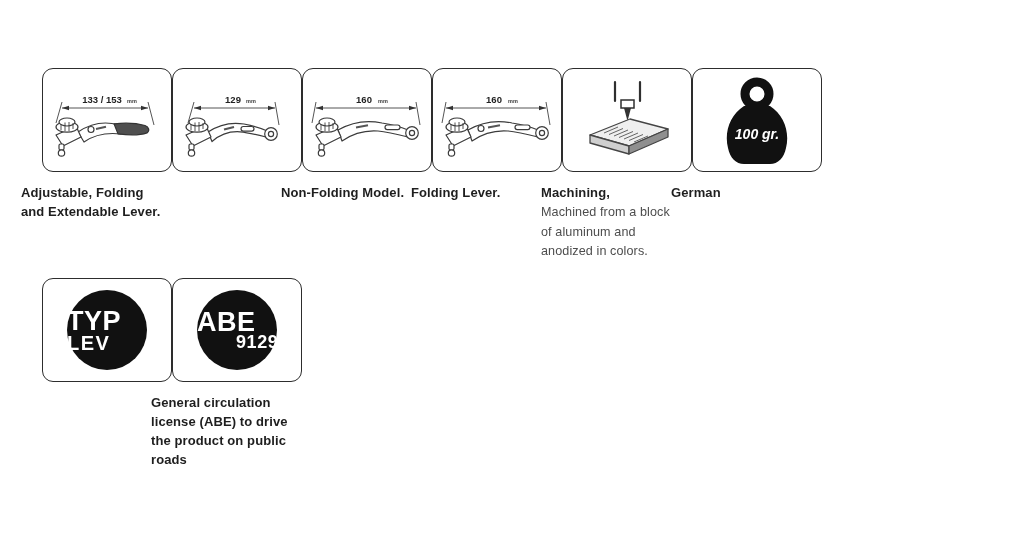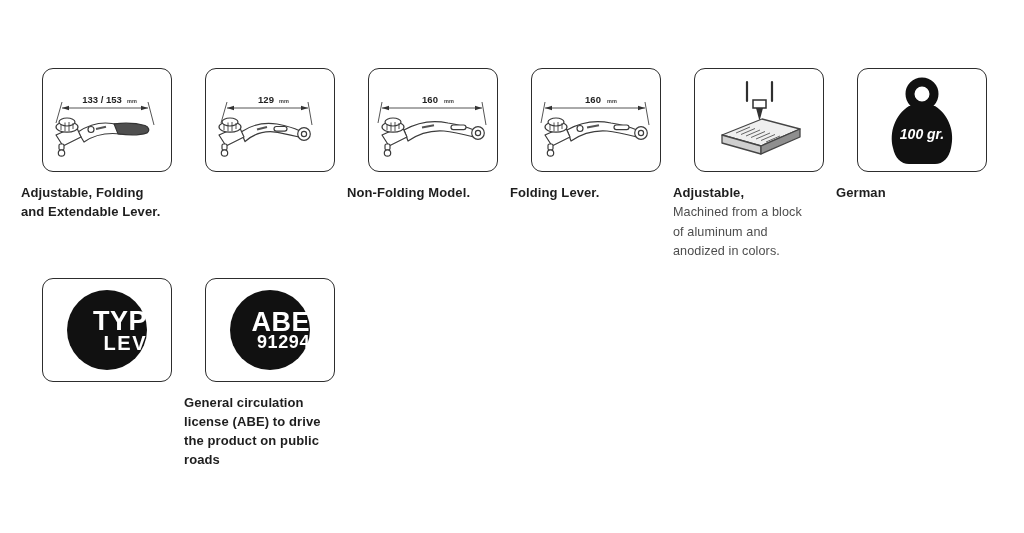--- a/index.html
+++ b/index.html
@@ -1,31 +1,31 @@
 <!DOCTYPE html>
 <html><head>
 <meta charset="utf-8">
 <style>
   html,body{margin:0;padding:0;background:#ffffff;}
   body{font-family:"Liberation Sans", sans-serif;}
   .stage{position:relative;width:1024px;height:533px;background:#ffffff;overflow:hidden;}
-  .row{position:absolute;display:flex;gap:33px;}
+  .row{position:absolute;display:flex;}
   .row1{left:42px;top:68px;}
   .row2{left:42px;top:278px;}
   .cell{width:130px;flex:0 0 130px;}
   .card{box-sizing:border-box;width:130px;height:104px;background:#ffffff;
         border:1.6px solid #2d2d2d;border-radius:11px;
         display:flex;align-items:center;justify-content:center;overflow:hidden;}
   .caption{margin-top:11px;width:172px;margin-left:-21px;text-align:left;
            font-size:13px;line-height:19px;font-weight:700;color:#1e1e1e;
            white-space:pre-line;letter-spacing:.1px;}
   .caption .title{font-weight:700;color:#1e1e1e;}
   .desc{font-weight:400;color:#4d4d4d;font-size:12.6px;line-height:18.5px;white-space:pre-line;}
   .badge{width:80px;height:80px;border-radius:50%;background:#111111;color:#ffffff;
-         display:flex;flex-direction:column;align-items:flex-end;justify-content:center;
+         display:flex;flex-direction:column;align-items:flex-start;justify-content:center;
          font-weight:700;text-align:center;}
   .badge-big{font-size:27px;line-height:26px;letter-spacing:.5px;}
   .badge-mid{font-size:18px;line-height:18px;letter-spacing:.6px;margin-top:-2px;padding-left:39px;}
   .badge-small{font-size:20px;line-height:18px;letter-spacing:1.5px;}
   
   text.dim{font-family:"Liberation Sans",sans-serif;font-size:9.5px;font-weight:700;fill:#222222;}
   text.dimu{font-family:"Liberation Sans",sans-serif;font-size:5.5px;font-weight:700;fill:#3a3a3a;}
   text.wlabel{font-family:"Liberation Sans",sans-serif;font-size:14px;font-weight:700;font-style:italic;fill:#ffffff;}
 </style>
 </head>
@@ -171,21 +171,21 @@
             <line x1="46" y1="62" x2="60" y2="56"></line>
             <line x1="51" y1="63.5" x2="65" y2="57.5"></line>
             <line x1="56" y1="65" x2="70" y2="59"></line>
             <line x1="61" y1="66.5" x2="75" y2="60.5"></line>
             <line x1="66" y1="68" x2="80" y2="62"></line>
           </g>
           <polygon points="22,61 22,69 61,80 61,72" fill="#cfcfcf" stroke="#454545" stroke-width="1.3" stroke-linejoin="round"></polygon>
           <polygon points="61,72 100,55 100,63 61,80" fill="#8f8f8f" stroke="#454545" stroke-width="1.3" stroke-linejoin="round"></polygon>
         </svg>
       </div>
-      <div class="caption"><span class="title">Adjustable,</span>
+      <div class="caption"><span class="title">Machining,</span>
         <span class="desc">Machined from a block
 of aluminum and
 anodized in colors.</span>
       </div>
     </div>
 
     <div class="cell">
       <div class="card">
         <svg viewBox="0 0 114 98" width="114" height="98">
           <circle cx="57" cy="23" r="12" fill="none" stroke="#111111" stroke-width="9"></circle>

